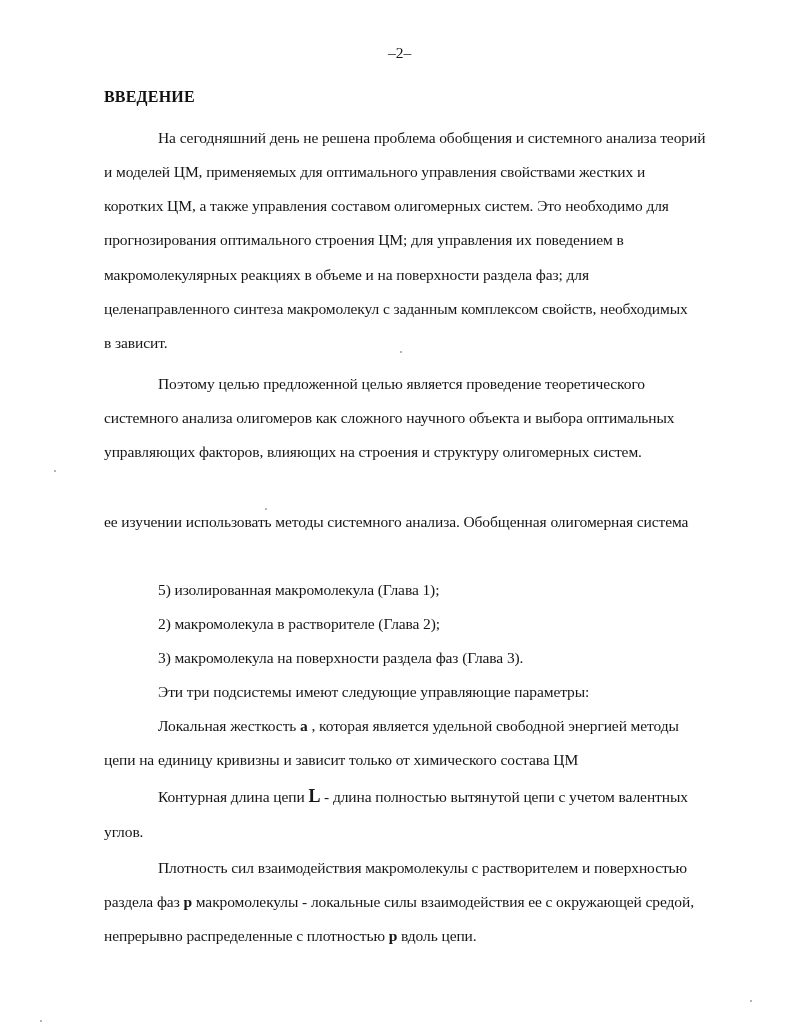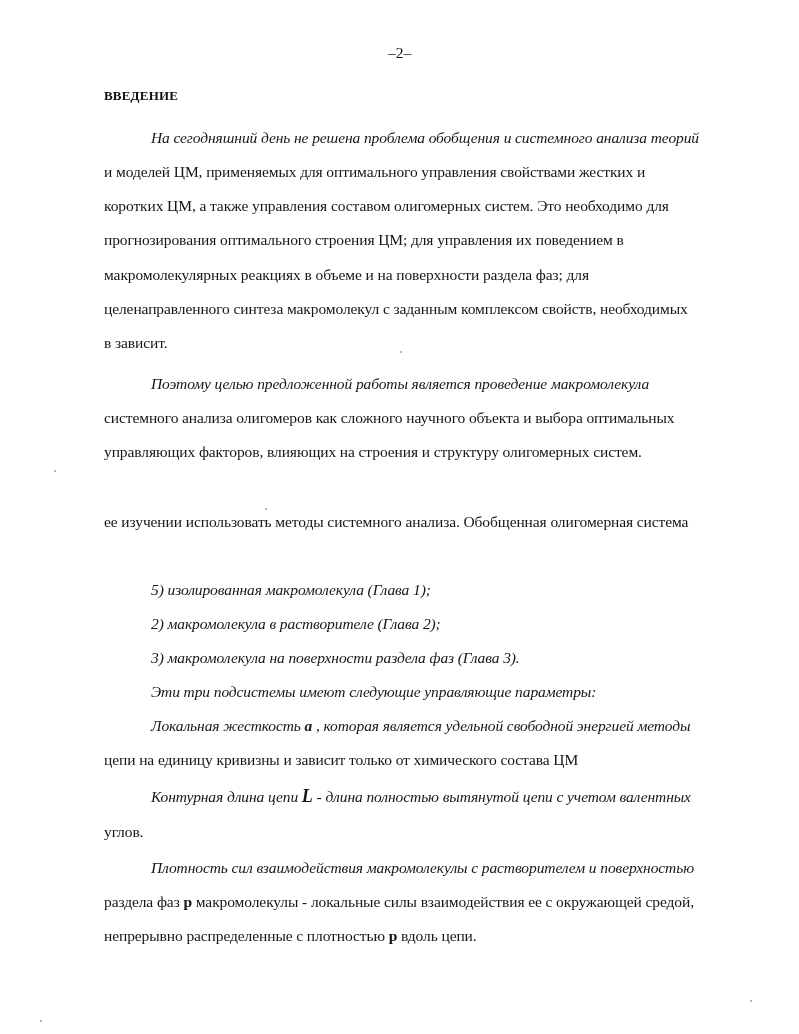--- a/index.html
+++ b/index.html
@@ -23,34 +23,34 @@
     }
     .line {
       position: absolute;
       left: 104px;
       font-size: 15.5px;
       line-height: 20px;
       white-space: nowrap;
       letter-spacing: -0.1px;
       color: #161616;
     }
-    .indent { left: 151px; font-style: italic; }
+    .indent { left: 158px; }
     .page-number {
       position: absolute;
       left: 0; right: 0;
       top: 44px;
       text-align: center;
       font-size: 15.5px;
       color: #161616;
     }
     .heading {
       position: absolute;
       left: 104px;
       top: 88px;
-      font-size: 13px;
+      font-size: 16px;
       font-weight: bold;
       letter-spacing: 0.2px;
       color: #111;
     }
     .sym { font-weight: bold; }
     .sym-big { font-weight: bold; font-size: 18px; }
     .speck {
       position: absolute;
       width: 2px; height: 2px;
       background: #9a9a9a;
@@ -67,21 +67,21 @@
   <div class="heading">ВВЕДЕНИЕ</div>
 
   <div class="line indent" style="top:128px">На сегодняшний день не решена проблема обобщения и системного анализа теорий</div>
   <div class="line" style="top:162px">и моделей ЦМ, применяемых для оптимального управления свойствами жестких и</div>
   <div class="line" style="top:196px">коротких ЦМ, а также управления составом олигомерных систем. Это необходимо  для</div>
   <div class="line" style="top:230px">прогнозирования оптимального строения  ЦМ; для управления их поведением  в</div>
   <div class="line" style="top:265px">макромолекулярных реакциях в объеме и на поверхности раздела фаз;  для</div>
   <div class="line" style="top:299px">целенаправленного синтеза макромолекул с заданным комплексом свойств, необходимых</div>
   <div class="line" style="top:333px">в зависит.</div>
 
-  <div class="line indent" style="top:374px">Поэтому целью предложенной работы является проведение макромолекула</div>
+  <div class="line indent" style="top:374px">Поэтому целью предложенной целью является проведение теоретического</div>
   <div class="line" style="top:408px">системного анализа олигомеров как сложного научного объекта и выбора оптимальных</div>
   <div class="line" style="top:442px">управляющих факторов, влияющих на строения и структуру олигомерных систем.</div>
 
   <div class="line" style="top:512px">ее изучении использовать методы системного анализа. Обобщенная олигомерная система</div>
 
   <div class="line indent" style="top:580px">5) изолированная макромолекула (Глава 1);</div>
   <div class="line indent" style="top:614px">2) макромолекула в растворителе (Глава 2);</div>
   <div class="line indent" style="top:648px">3) макромолекула на поверхности раздела фаз (Глава 3).</div>
 
   <div class="line indent" style="top:682px">Эти три подсистемы имеют следующие управляющие параметры:</div>

